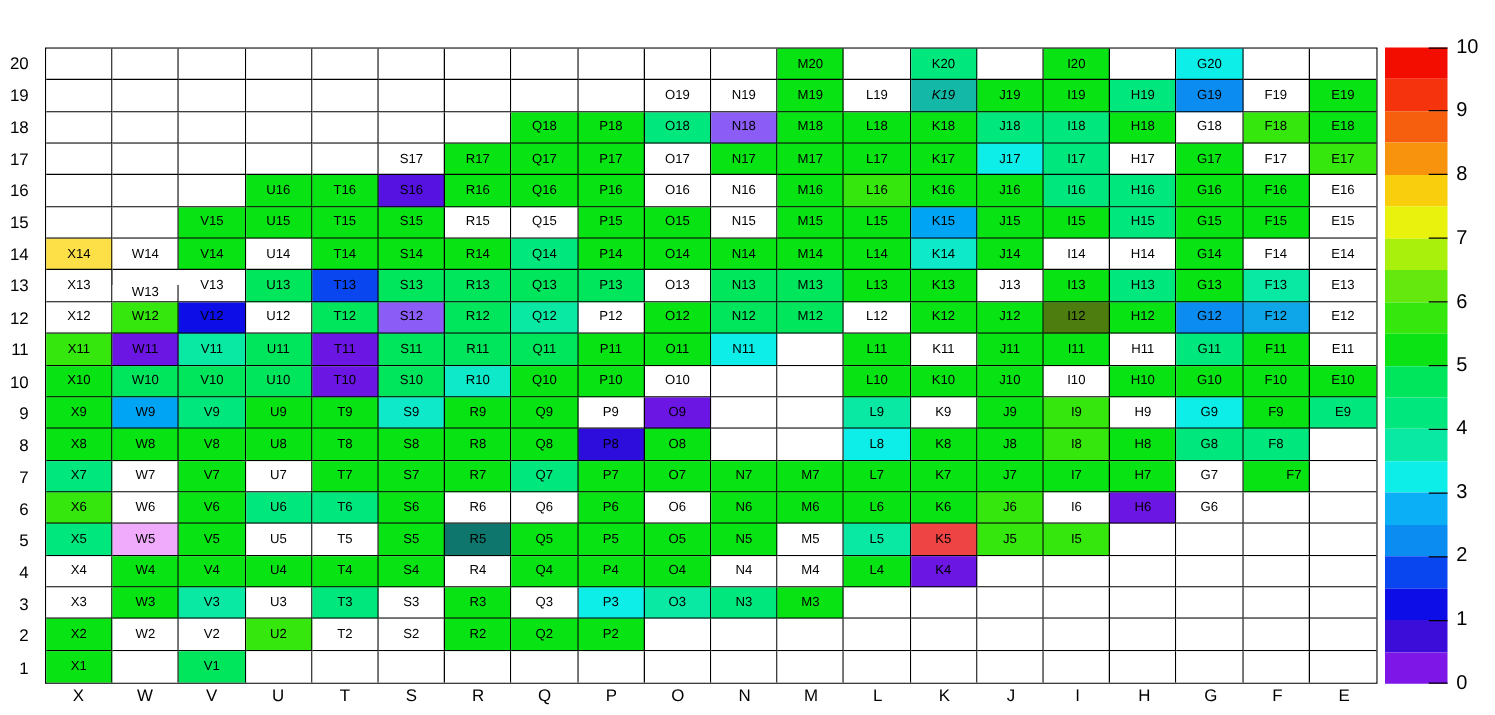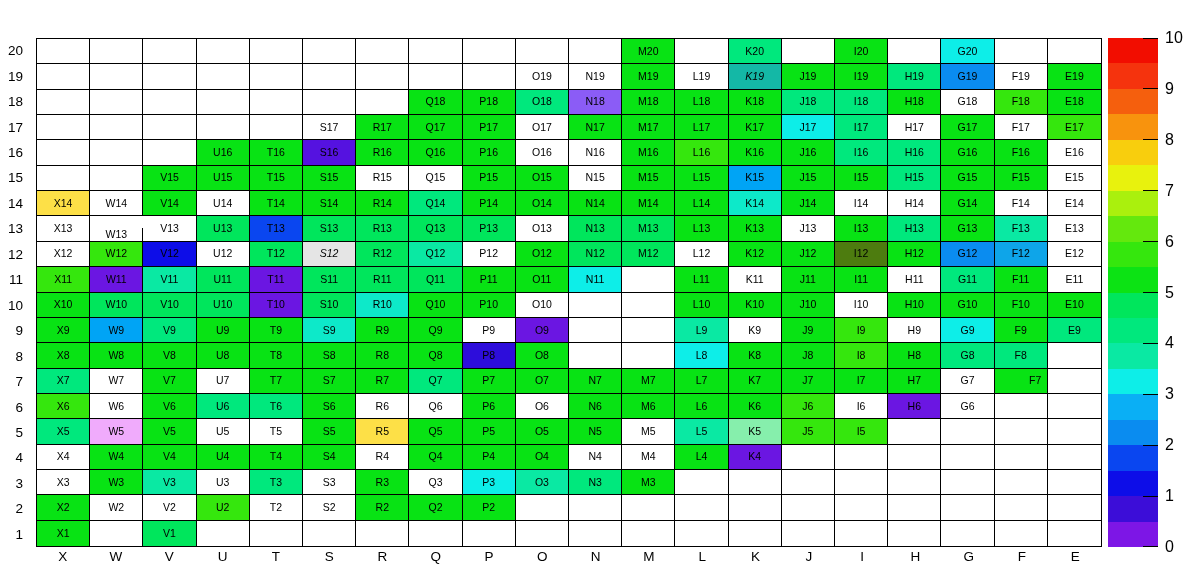--- a/index.html
+++ b/index.html
@@ -191,21 +191,21 @@
       <div class="cell" style="background: rgb(8, 227, 20);">I13</div>
       <div class="cell" style="background: rgb(0, 232, 125);">H13</div>
       <div class="cell" style="background: rgb(8, 227, 20);">G13</div>
       <div class="cell" style="background: rgb(10, 233, 163);">F13</div>
       <div class="cell" style="background: rgb(255, 255, 255);">E13</div>
       <div class="cell" style="background: rgb(255, 255, 255);">X12</div>
       <div class="cell" style="background: rgb(53, 231, 13);">W12</div>
       <div class="cell" style="background: rgb(13, 13, 232);">V12</div>
       <div class="cell" style="background: rgb(255, 255, 255);">U12</div>
       <div class="cell" style="background: rgb(0, 230, 92);">T12</div>
-      <div class="cell" style="background: #e5e5e5; font-style: italic;">S12</div>
+      <div class="cell" style="background: #8b5cf6;">S12</div>
       <div class="cell" style="background: rgb(0, 230, 92);">R12</div>
       <div class="cell" style="background: rgb(10, 233, 163);">Q12</div>
       <div class="cell" style="background: rgb(255, 255, 255);">P12</div>
       <div class="cell" style="background: rgb(8, 227, 20);">O12</div>
       <div class="cell" style="background: rgb(0, 230, 92);">N12</div>
       <div class="cell" style="background: rgb(0, 230, 92);">M12</div>
       <div class="cell" style="background: rgb(255, 255, 255);">L12</div>
       <div class="cell" style="background: rgb(8, 227, 20);">K12</div>
       <div class="cell" style="background: rgb(8, 227, 20);">J12</div>
       <div class="cell" style="background: #4d7c0f;">I12</div>
@@ -332,28 +332,28 @@
       <div class="cell" style="background: rgb(107, 22, 226);">H6</div>
       <div class="cell" style="background: rgb(255, 255, 255);">G6</div>
       <div class="cell"></div>
       <div class="cell"></div>
       <div class="cell" style="background: rgb(0, 232, 125);">X5</div>
       <div class="cell" style="background: #f0abfc;">W5</div>
       <div class="cell" style="background: rgb(8, 227, 20);">V5</div>
       <div class="cell" style="background: rgb(255, 255, 255);">U5</div>
       <div class="cell" style="background: rgb(255, 255, 255);">T5</div>
       <div class="cell" style="background: rgb(8, 227, 20);">S5</div>
-      <div class="cell" style="background: #fde047;">R5</div>
+      <div class="cell" style="background: #0f766e;">R5</div>
       <div class="cell" style="background: rgb(8, 227, 20);">Q5</div>
       <div class="cell" style="background: rgb(8, 227, 20);">P5</div>
       <div class="cell" style="background: rgb(8, 227, 20);">O5</div>
       <div class="cell" style="background: rgb(8, 227, 20);">N5</div>
       <div class="cell" style="background: rgb(255, 255, 255);">M5</div>
       <div class="cell" style="background: rgb(10, 233, 163);">L5</div>
-      <div class="cell" style="background: #86efac;">K5</div>
+      <div class="cell" style="background: #ef4444;">K5</div>
       <div class="cell" style="background: rgb(53, 231, 13);">J5</div>
       <div class="cell" style="background: rgb(53, 231, 13);">I5</div>
       <div class="cell"></div>
       <div class="cell"></div>
       <div class="cell"></div>
       <div class="cell"></div>
       <div class="cell" style="background: rgb(255, 255, 255);">X4</div>
       <div class="cell" style="background: rgb(8, 227, 20);">W4</div>
       <div class="cell" style="background: rgb(8, 227, 20);">V4</div>
       <div class="cell" style="background: rgb(8, 227, 20);">U4</div>

